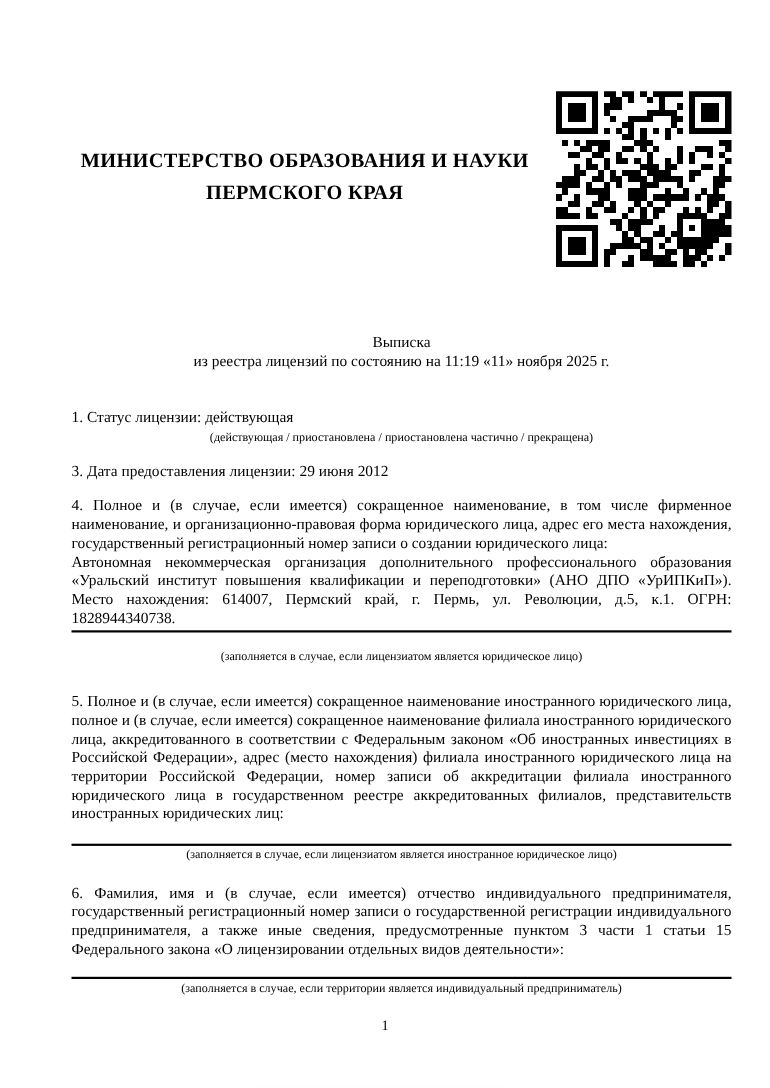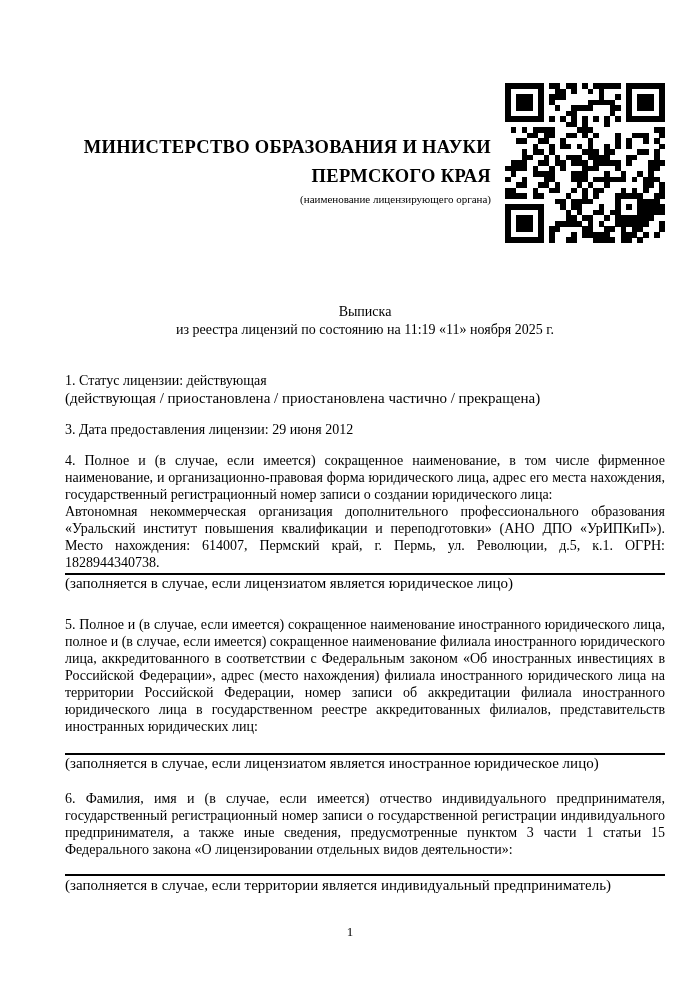--- a/index.html
+++ b/index.html
@@ -6,56 +6,55 @@
   .page{
     position:relative;
     width:700px;height:989px;
     margin:0 auto;
     background:#ffffff;
     color:#000;
     font-family:"Liberation Serif","DejaVu Serif",serif;
     font-size:14px;
     overflow:hidden;
   }
-  .header-text{position:absolute;top:133px;left:63px;width:428px;text-align:right;}
+  .header-text{position:absolute;top:133px;left:63px;width:428px;text-align:center;}
   .ministry{font-weight:bold;font-size:18.5px;line-height:29px;letter-spacing:.3px;}
   .ministry-caption{font-size:11px;line-height:13px;margin-top:2px;}
   .qr{position:absolute;top:83px;left:505px;width:160px;height:160px;}
   .qr svg{display:block;shape-rendering:crispEdges;}
   .content{position:absolute;top:0;left:65px;width:600px;}
   .doc-title{margin-top:303px;text-align:center;font-size:14px;line-height:18px;}
   .line{line-height:17px;}
   .para{text-align:justify;line-height:17px;}
-  .caption{font-size:15px;line-height:13px;}
+  .caption{text-align:center;font-size:11px;line-height:13px;}
   .hr{border-top:2px solid #000;height:0;}
   .item-1{margin-top:33px;}
   .item-1 .caption{margin-top:3px;}
   .item-2{margin-top:21px;}
   .item-3{margin-top:16px;}
   .item-4{margin-top:14px;}
   .item-4 .hr{margin-top:2px;}
-  .item-4 .caption{margin-top:2px;}
+  .item-4 .caption{margin-top:16px;}
   .item-5{margin-top:26px;}
   .item-5 .hr{margin-top:18px;}
   .item-5 .caption{margin-top:2px;}
   .item-6{margin-top:20px;}
   .item-6 .hr{margin-top:16px;}
   .item-6 .caption{margin-top:3px;}
   .item-7{margin-top:18px;}
   .page-number{position:absolute;top:924px;left:0;width:700px;text-align:center;font-size:13px;}
 </style>
 </head>
 <body>
 
 <div class="page">
 
   <div class="header-text">
     <div class="ministry">МИНИСТЕРСТВО ОБРАЗОВАНИЯ И НАУКИ</div>
     <div class="ministry">ПЕРМСКОГО КРАЯ</div>
-    <div class="ministry-caption">(наименование лицензирующего органа)</div>
   </div>
 
   <div class="qr" id="qr">
       <svg width="160" height="160" viewBox="0 0 160 160" xmlns="http://www.w3.org/2000/svg" fill="#000000">
         <rect x="0.00" y="0.00" width="5.57" height="5.57"></rect>
         <rect x="5.52" y="0.00" width="5.57" height="5.57"></rect>
         <rect x="11.03" y="0.00" width="5.57" height="5.57"></rect>
         <rect x="16.55" y="0.00" width="5.57" height="5.57"></rect>
         <rect x="22.07" y="0.00" width="5.57" height="5.57"></rect>
         <rect x="27.59" y="0.00" width="5.57" height="5.57"></rect>

